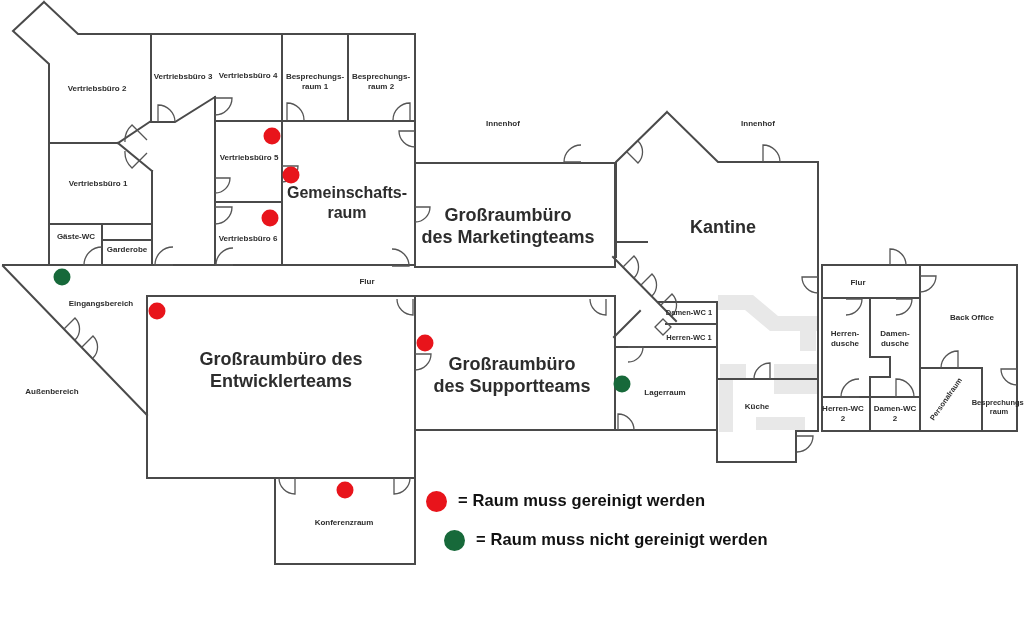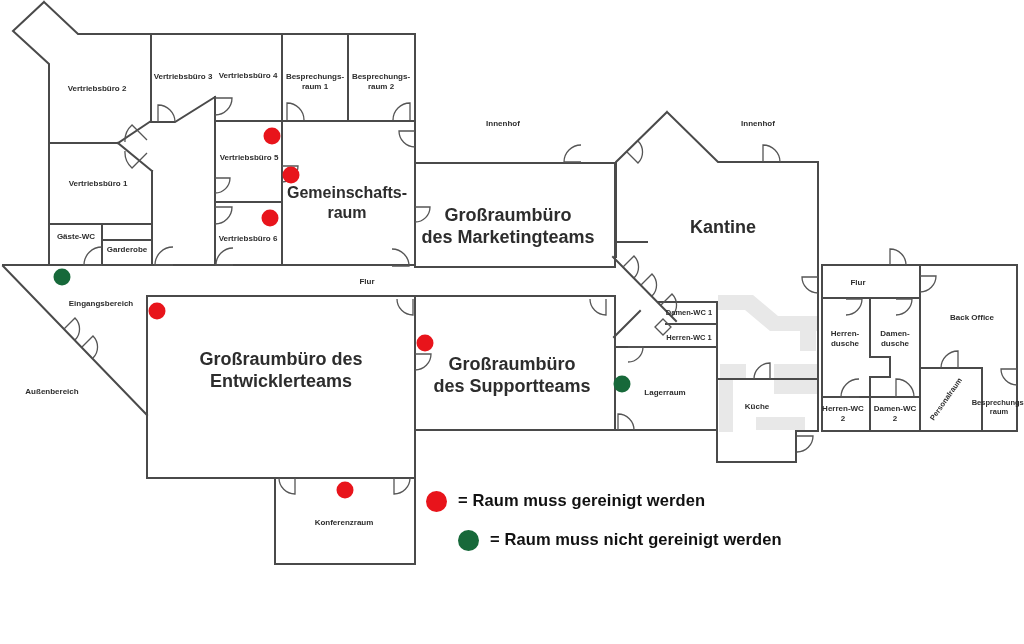--- a/index.html
+++ b/index.html
@@ -10,21 +10,21 @@
     font-family:"Liberation Sans", sans-serif;
     overflow:hidden;
   }
   svg{position:absolute;left:0;top:0;}
   .walls{stroke:#4a4a4a;stroke-width:2;fill:none;stroke-linecap:square;stroke-linejoin:miter;}
   .doors{stroke:#555555;stroke-width:1.3;fill:none;}
   .marks{fill:#e8e8e8;stroke:none;}
   .legend{position:absolute;left:426px;top:0;width:598px;height:0;}
   .legend-row{position:absolute;display:flex;align-items:flex-start;gap:11px;white-space:nowrap;}
   .legend-row.r1{left:0;top:491px;}
-  .legend-row.r2{left:16px;top:530px;padding-left:16px;}
+  .legend-row.r2{left:2px;top:530px;padding-left:16px;}
   .legend-dot{width:21px;height:21px;border-radius:50%;flex:0 0 auto;}
   .legend-label{font-size:16.5px;font-weight:700;color:#111111;letter-spacing:.1px;}
 </style>
 </head>
 <body>
 
 <div class="stage">
 
   <svg id="plan" width="1024" height="644" viewBox="0 0 1024 644">
 

